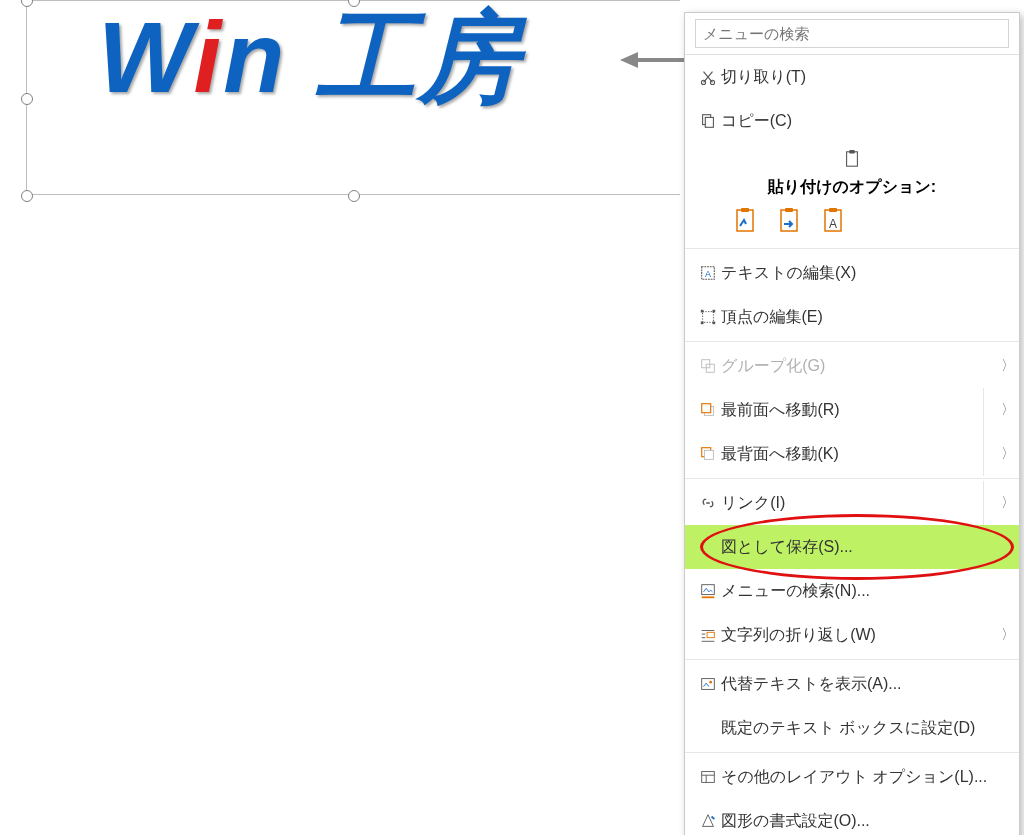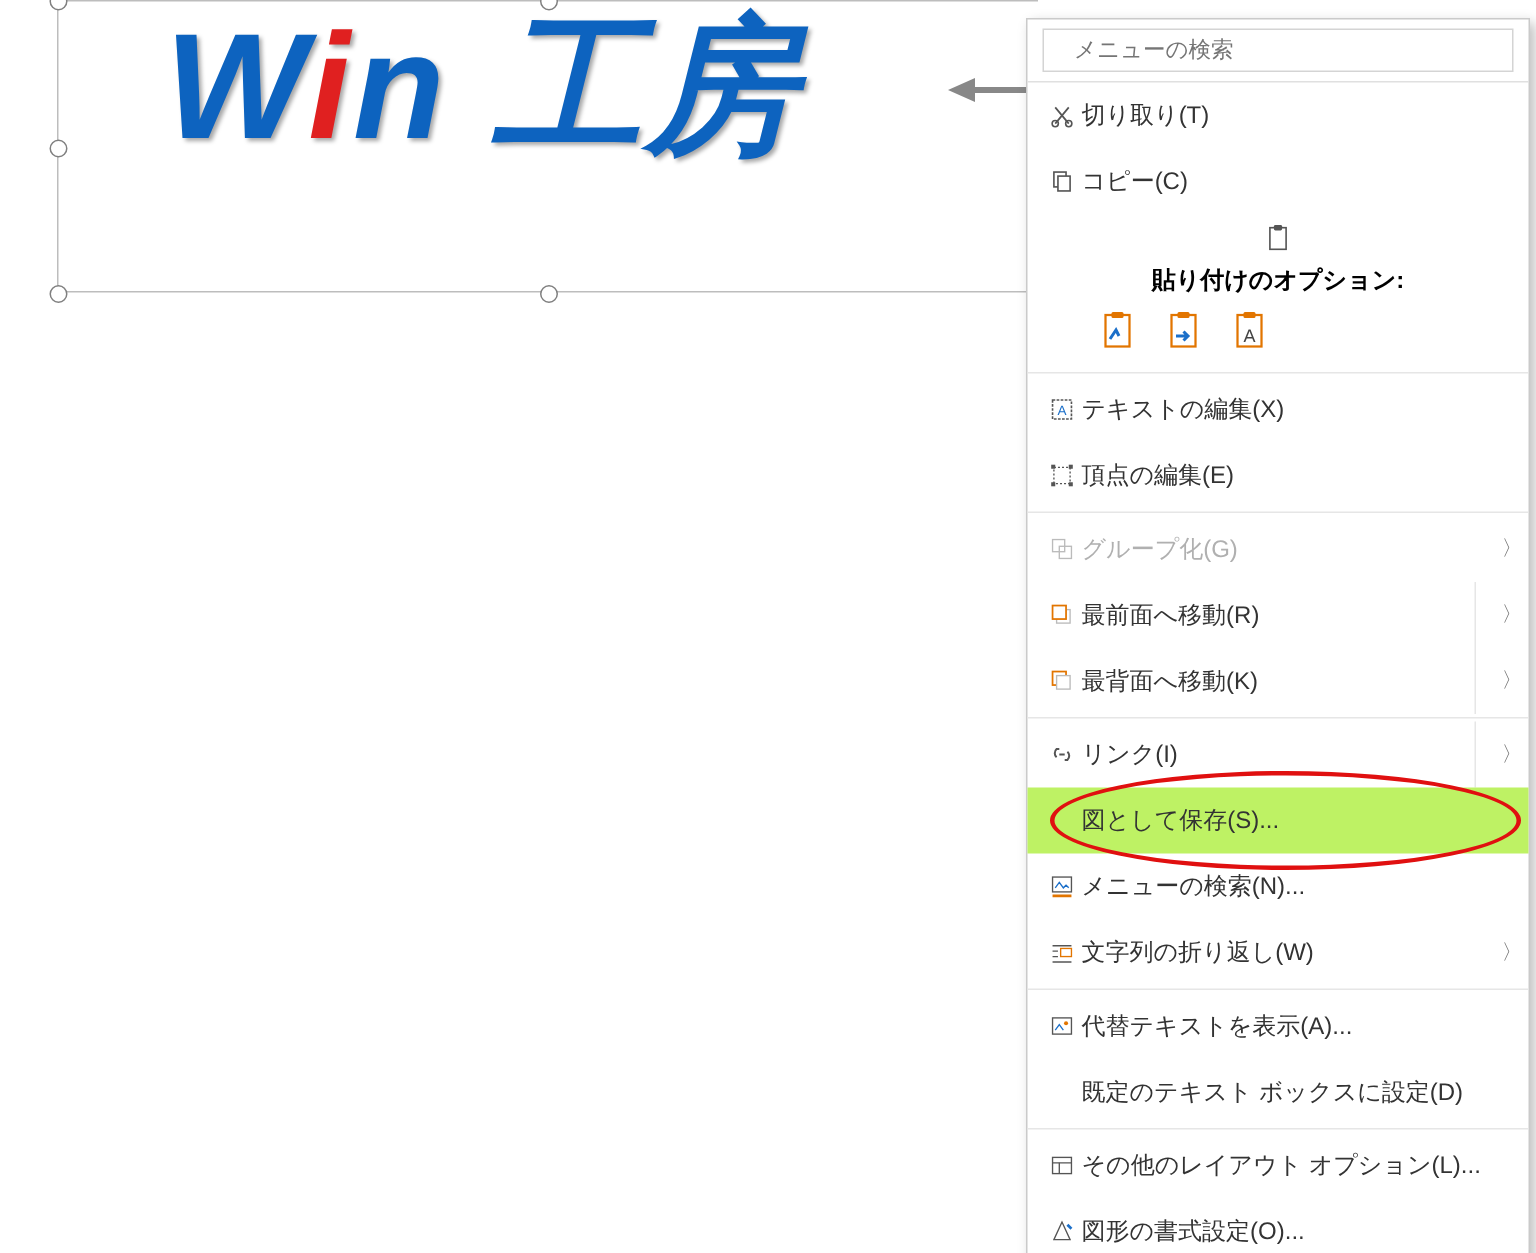--- a/index.html
+++ b/index.html
@@ -8,21 +8,21 @@
     width: 1024px;
     height: 835px;
     font-family: "Yu Gothic UI", "Meiryo", sans-serif;
     background: #ffffff;
     overflow: hidden;
     font-size: 15px;
   }
   
   .canvas {
     position: absolute;
-    left: 12px;
+    left: 0;
     top: 0;
     width: 680px;
     height: 669px;
   }
   .sel-box {
     position: absolute;
     left: 26px;
     top: 0;
     width: 654px;
     height: 195px;
@@ -86,21 +86,21 @@
     box-shadow: 3px 3px 8px rgba(0,0,0,0.25);
     box-sizing: border-box;
   }
   .menu-search {
     border-bottom: 1px solid #e0e0e0;
     padding: 6px 10px;
   }
   .menu-search input {
     width: 100%;
     border: 1px solid #d4d4d4;
-    padding: 5px 20px;
+    padding: 5px 7px;
     font-size: 15px;
     color: #737373;
     outline: none;
     box-sizing: border-box;
   }
   .menu-item {
     display: flex;
     align-items: center;
     height: 44px;
     padding: 0 4px 0 10px;

